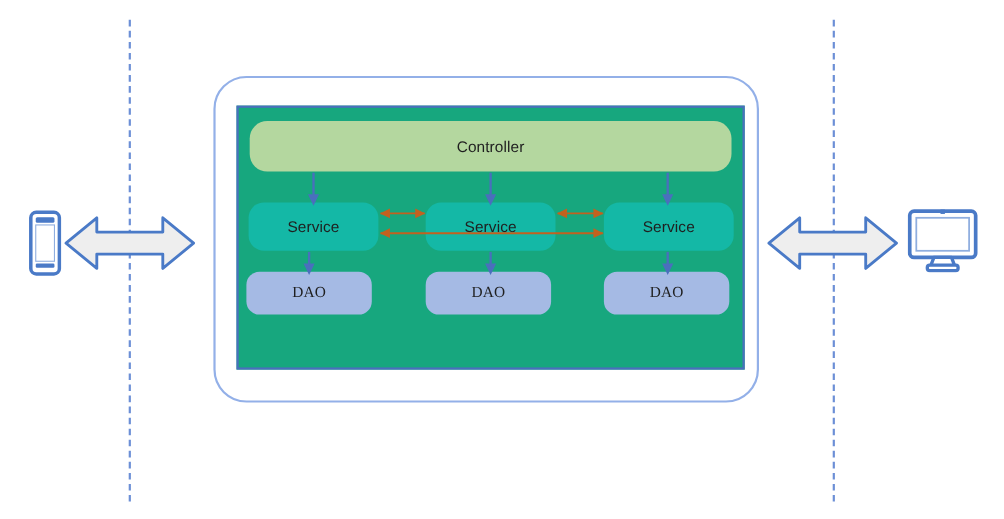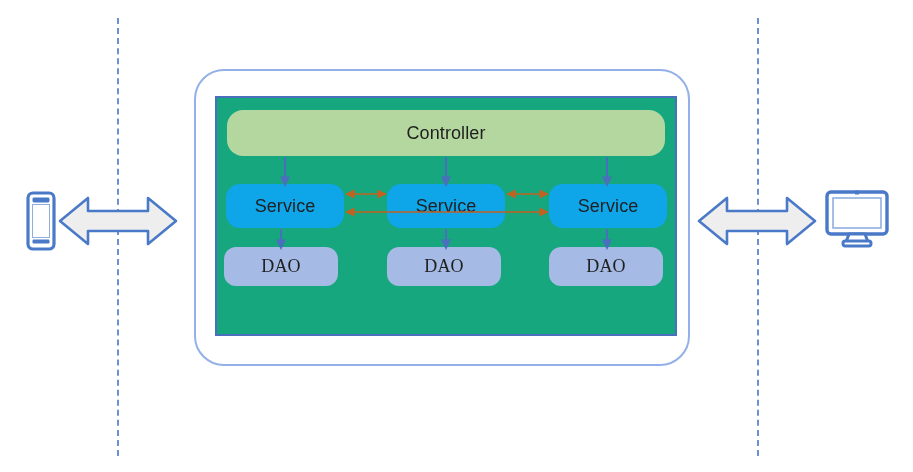--- a/index.html
+++ b/index.html
@@ -68,35 +68,35 @@
   }
 
   
   .node {
     position: absolute;
     box-sizing: border-box;
     display: flex;
     align-items: center;
     justify-content: center;
     border-radius: 14px;
-    font-size: 18px;
+    font-size: 14px;
     color: #1f1f1f;
     letter-spacing: 0.1px;
     white-space: nowrap;
   }
   .node-controller {
     background: #b4d79f;
     left: 227px;
     top: 110px;
     width: 438px;
     height: 46px;
     border-radius: 16px;
   }
   .node-service {
-    background: #0ea5e9;
+    background: #14b8a6;
     top: 184px;
     width: 118px;
     height: 44px;
     border-radius: 14px;
   }
   .node-dao {
     background: #a5bae4;
     top: 247px;
     width: 114px;
     height: 39px;

